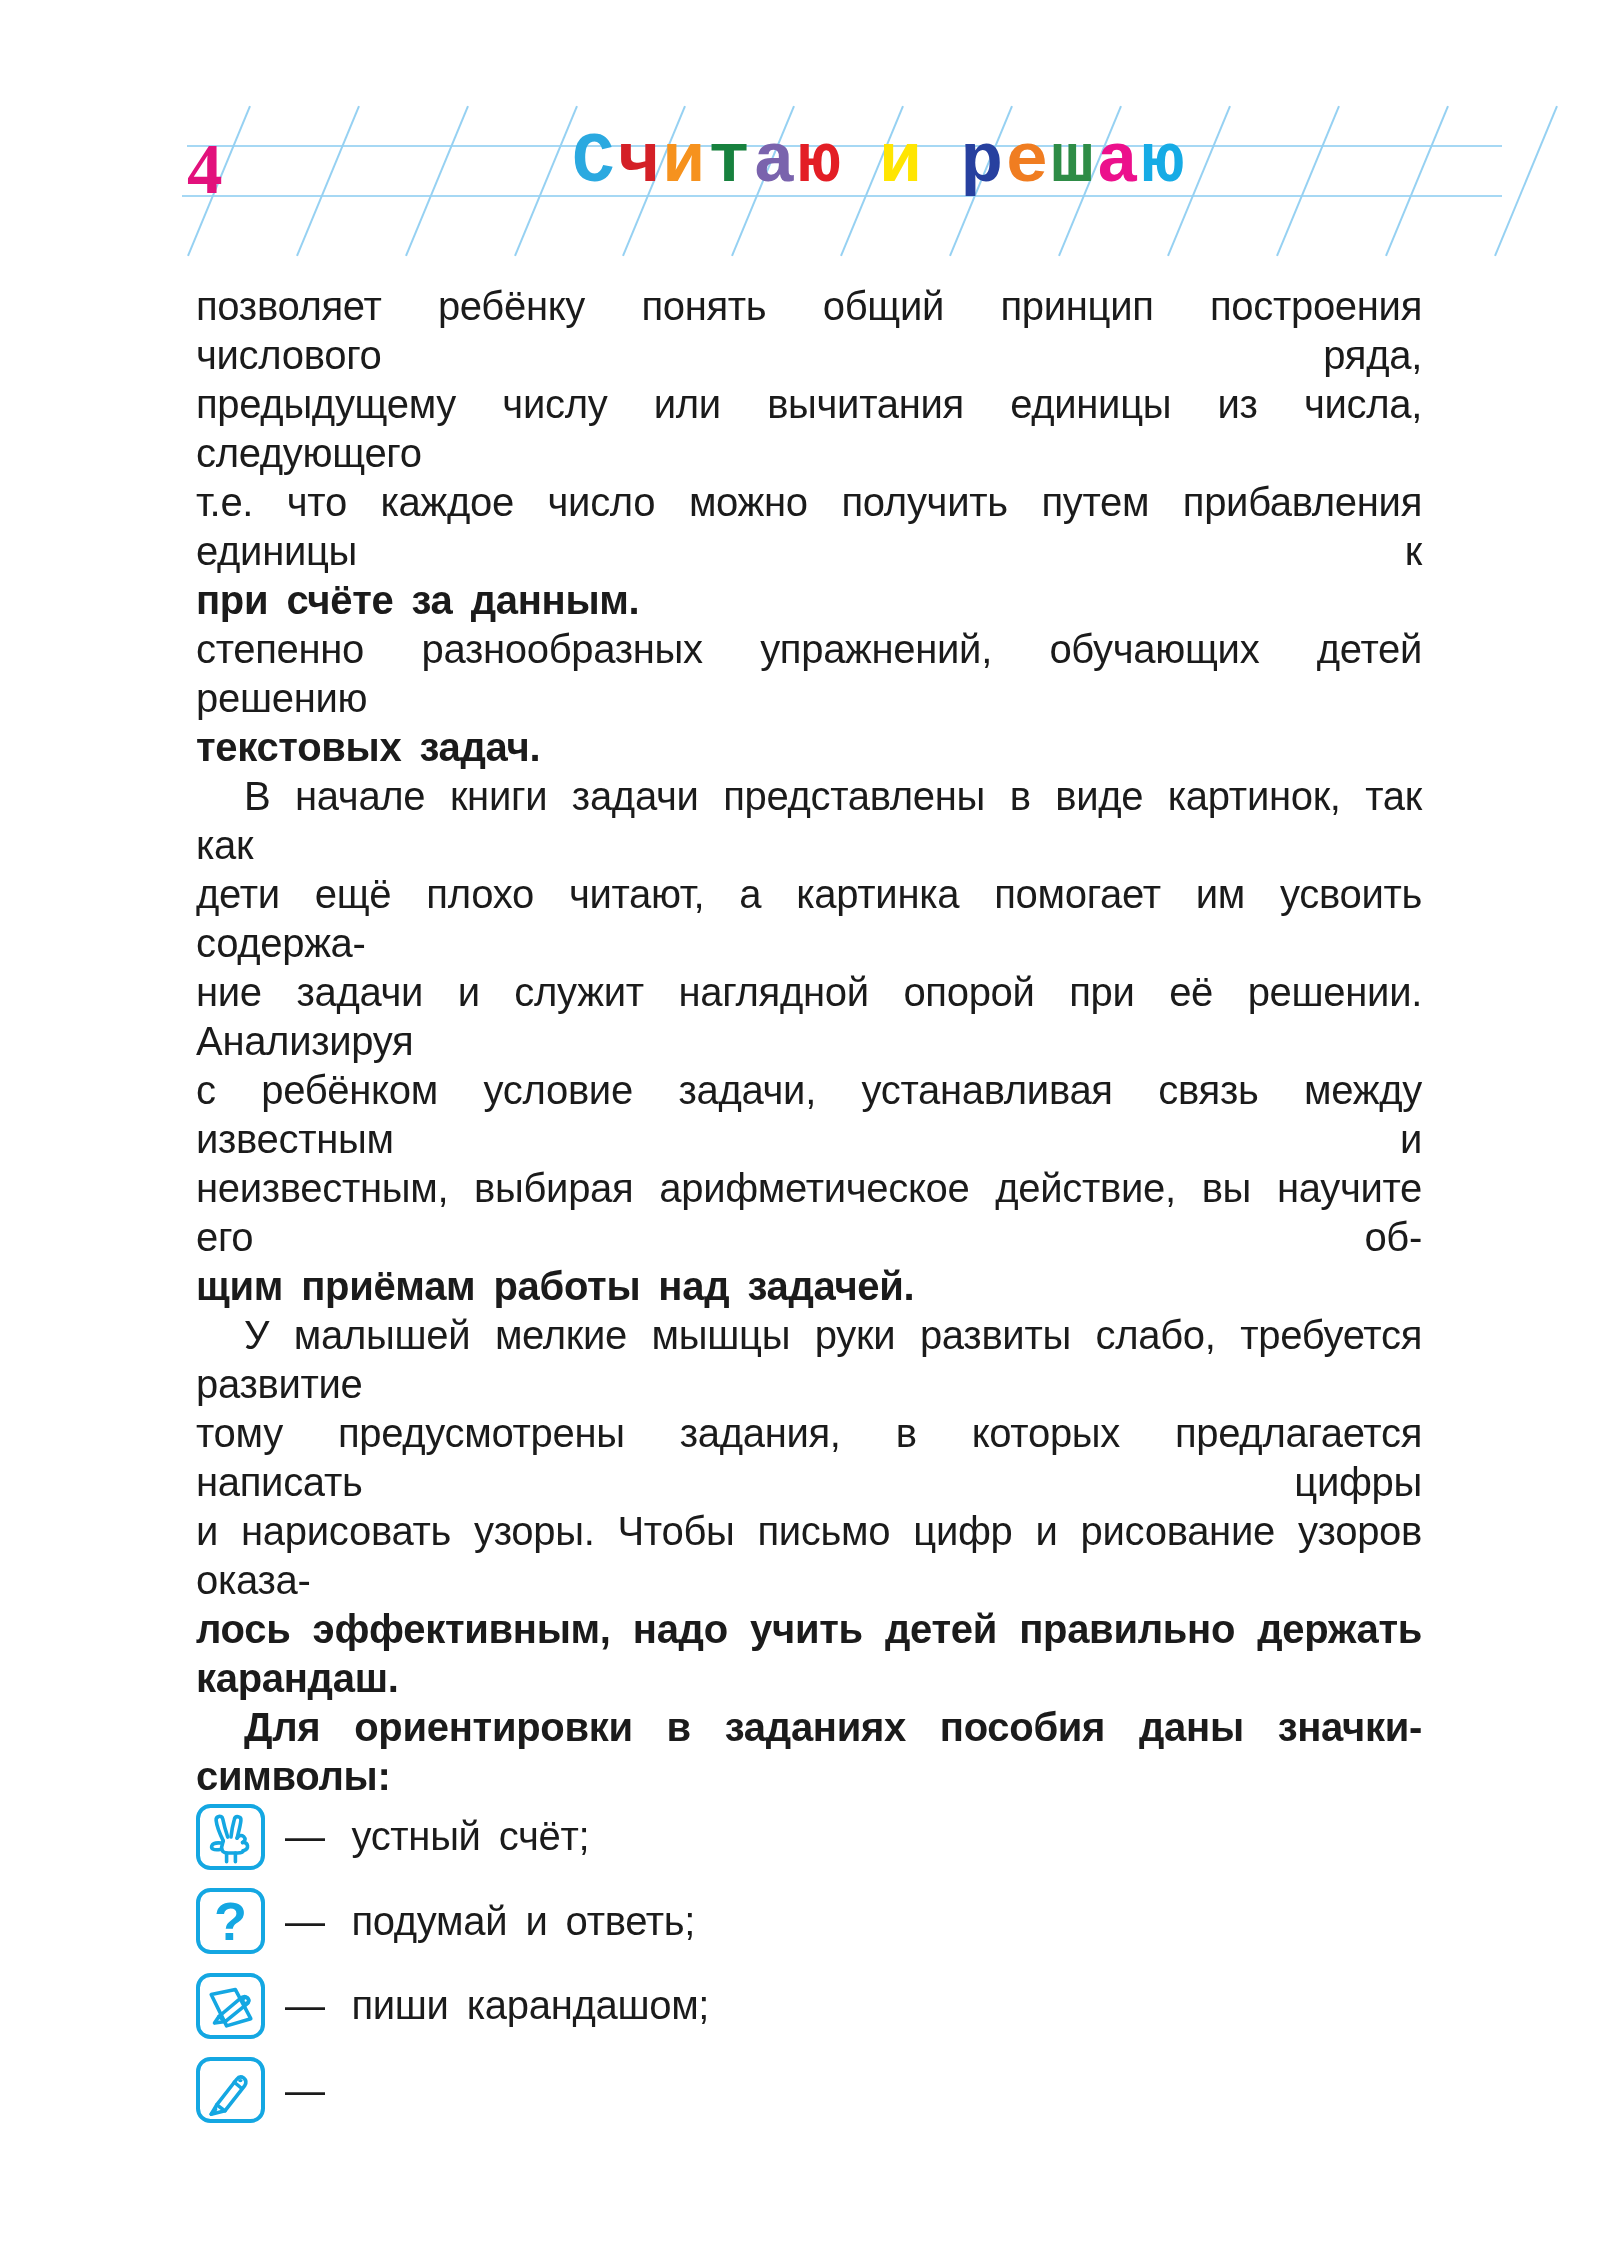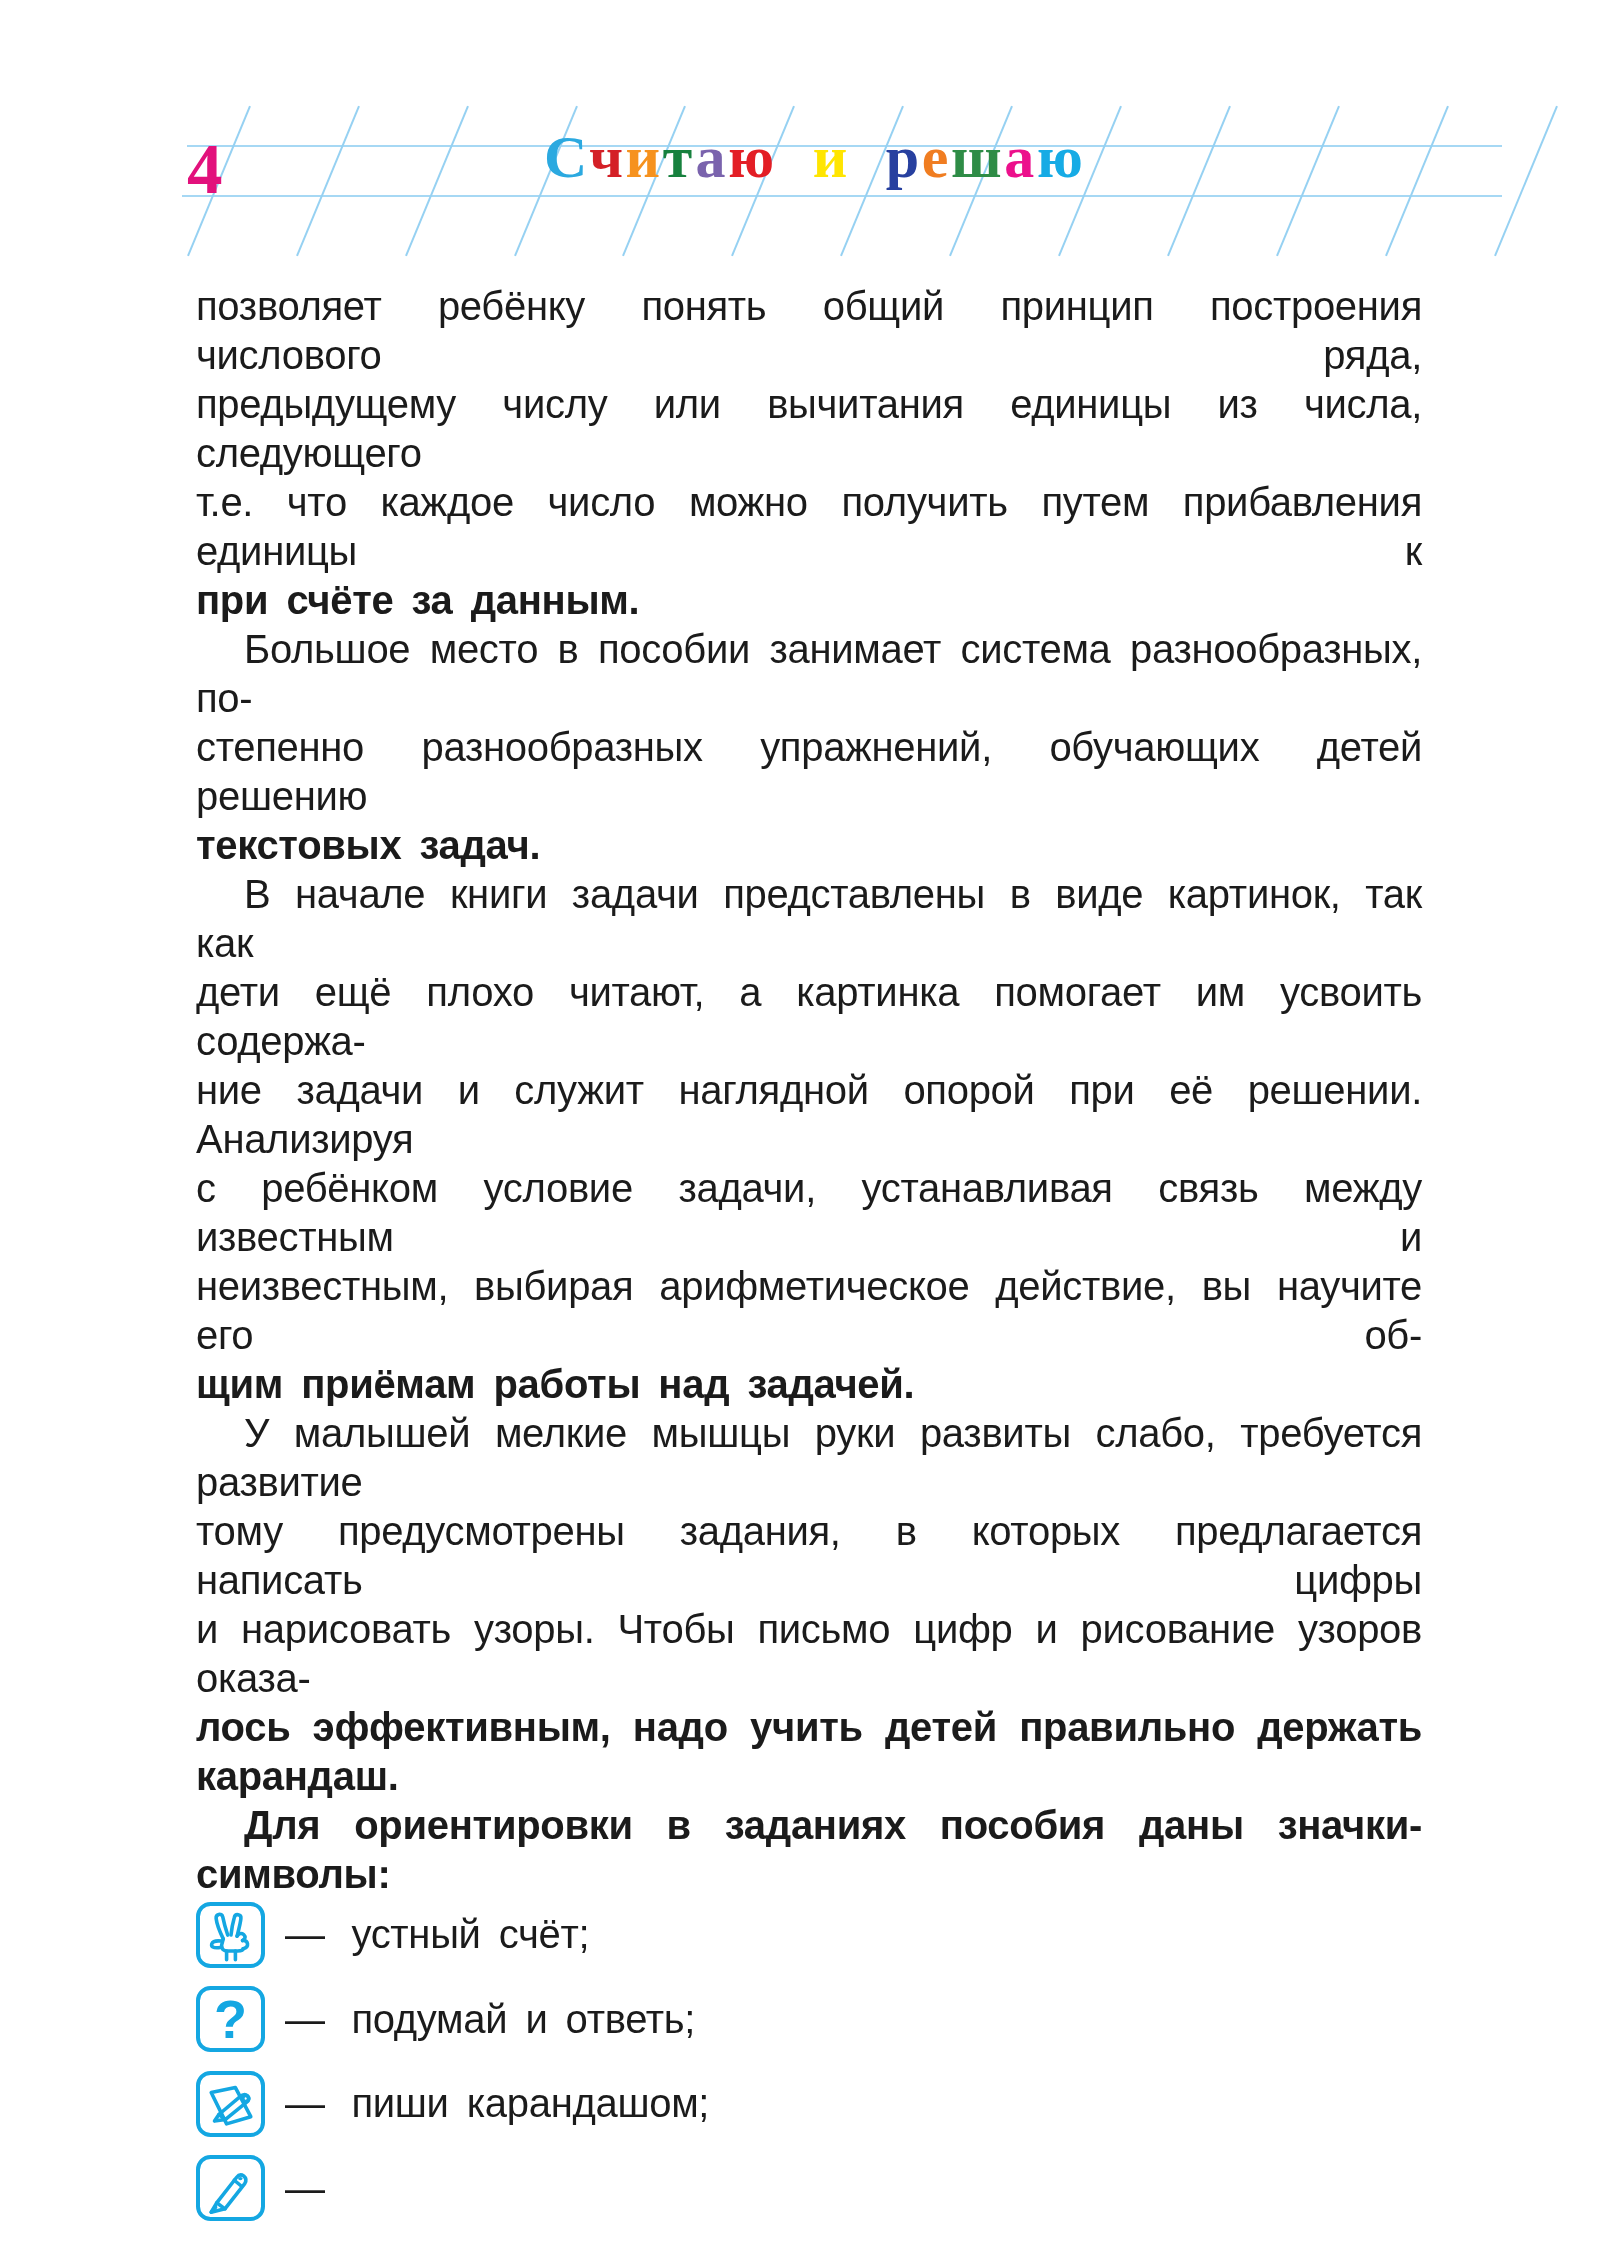--- a/index.html
+++ b/index.html
@@ -18,23 +18,23 @@
   .hline{position:absolute;height:2px;background:var(--guide-h);}
   .hline.top{left:187px;top:145px;width:1315px;}
   .hline.bot{left:182px;top:195px;width:1320px;}
   .diag{position:absolute;width:2px;height:162px;top:100px;background:var(--guide-d);transform:rotate(22.5deg);}
   .page-number{
     position:absolute;left:187px;top:134px;
     font-family:"Liberation Serif",serif;font-weight:bold;
     font-size:71px;line-height:1;color:var(--magenta);z-index:3;
   }
   .page-title{
-    position:absolute;left:544px;top:127px;z-index:3;
-    font-family:Liberation Serif, serif;font-weight:bold;
-    font-size:60px;line-height:1;letter-spacing:2.6px;white-space:nowrap;
+    position:absolute;left:572px;top:127px;z-index:3;
+    font-family:Liberation Mono, monospace;font-weight:bold;
+    font-size:71px;line-height:1;letter-spacing:2.6px;white-space:nowrap;
   }
   .page-title .sp{display:inline-block;width:36px;}
   
   .content{position:absolute;left:196px;top:282px;width:1226px;z-index:2;}
   .line{
     font-size:40px;line-height:49px;letter-spacing:-0.3px;word-spacing:7.3px;
     text-align:justify;text-align-last:justify;
   }
   .line.last{text-align-last:left;font-weight:bold;}
   .line.indent{text-indent:48px;}
@@ -82,21 +82,20 @@
   <div class="content">
 
     <div id="body-paras">
         <div>
           <div class="line">позволяет ребёнку понять общий принцип построения числового ряда,</div>
           <div class="line">предыдущему числу или вычитания единицы из числа, следующего</div>
           <div class="line">т.е. что каждое число можно получить путем прибавления единицы к</div>
           <div class="line last">при счёте за данным.</div>
         </div>
         <div>
-          <div class="line indent">Большое место в пособии занимает система разнообразных, по-</div>
           <div class="line">степенно разнообразных упражнений, обучающих детей решению</div>
           <div class="line last">текстовых задач.</div>
         </div>
         <div>
           <div class="line indent">В начале книги задачи представлены в виде картинок, так как</div>
           <div class="line">дети ещё плохо читают, а картинка помогает им усвоить содержа-</div>
           <div class="line">ние задачи и служит наглядной опорой при её решении. Анализируя</div>
           <div class="line">с ребёнком условие задачи, устанавливая связь между известным и</div>
           <div class="line">неизвестным, выбирая арифметическое действие, вы научите его об-</div>
           <div class="line last">щим приёмам работы над задачей.</div>

